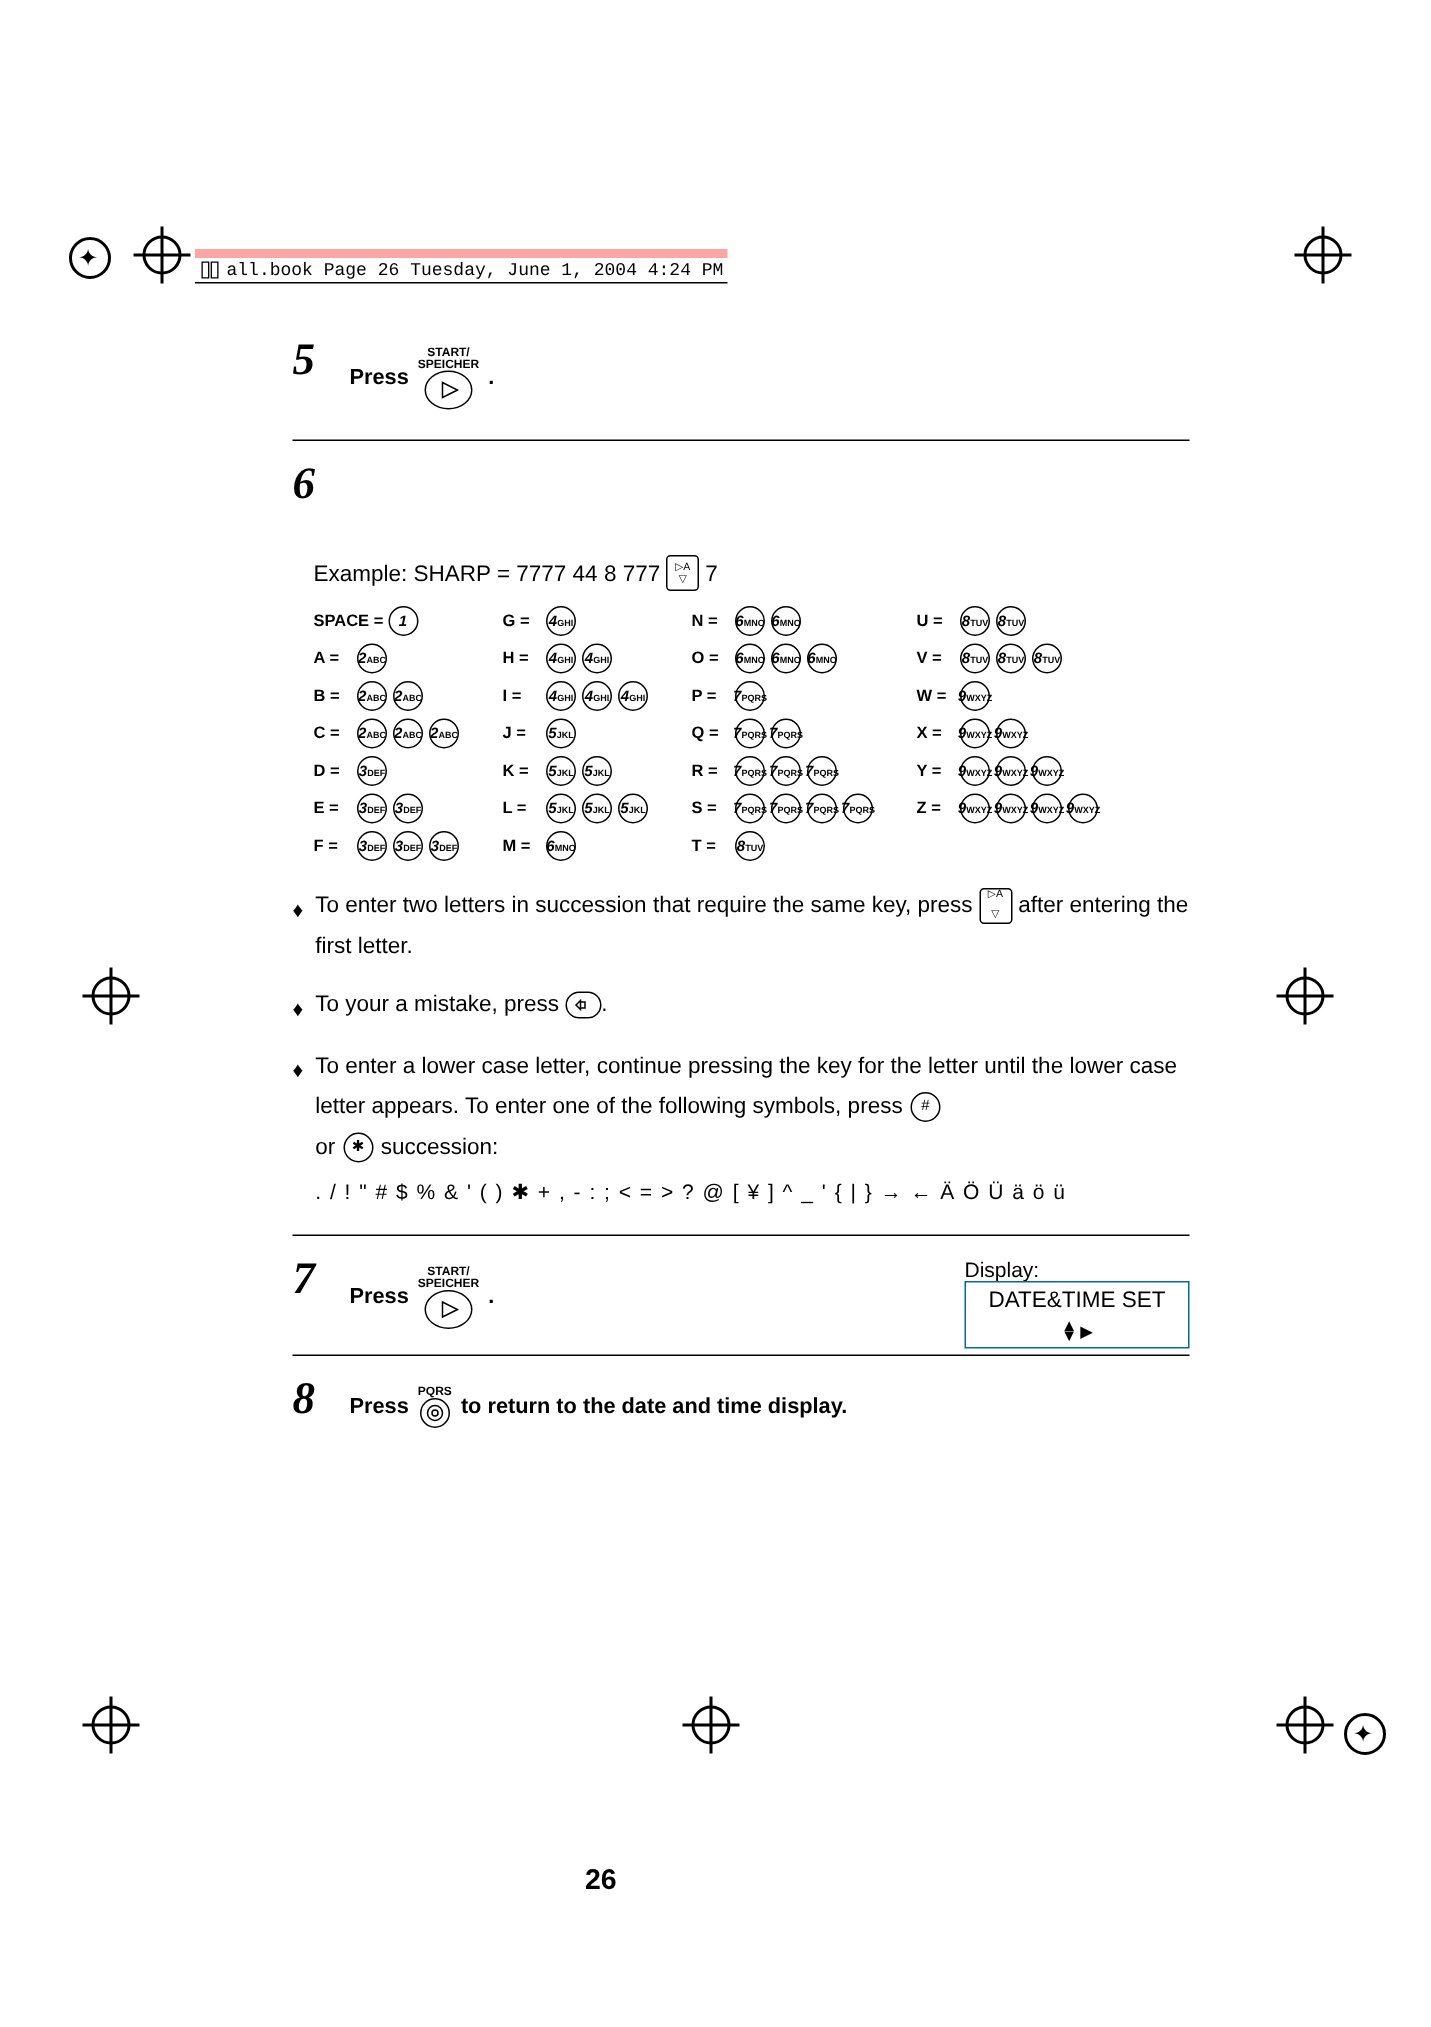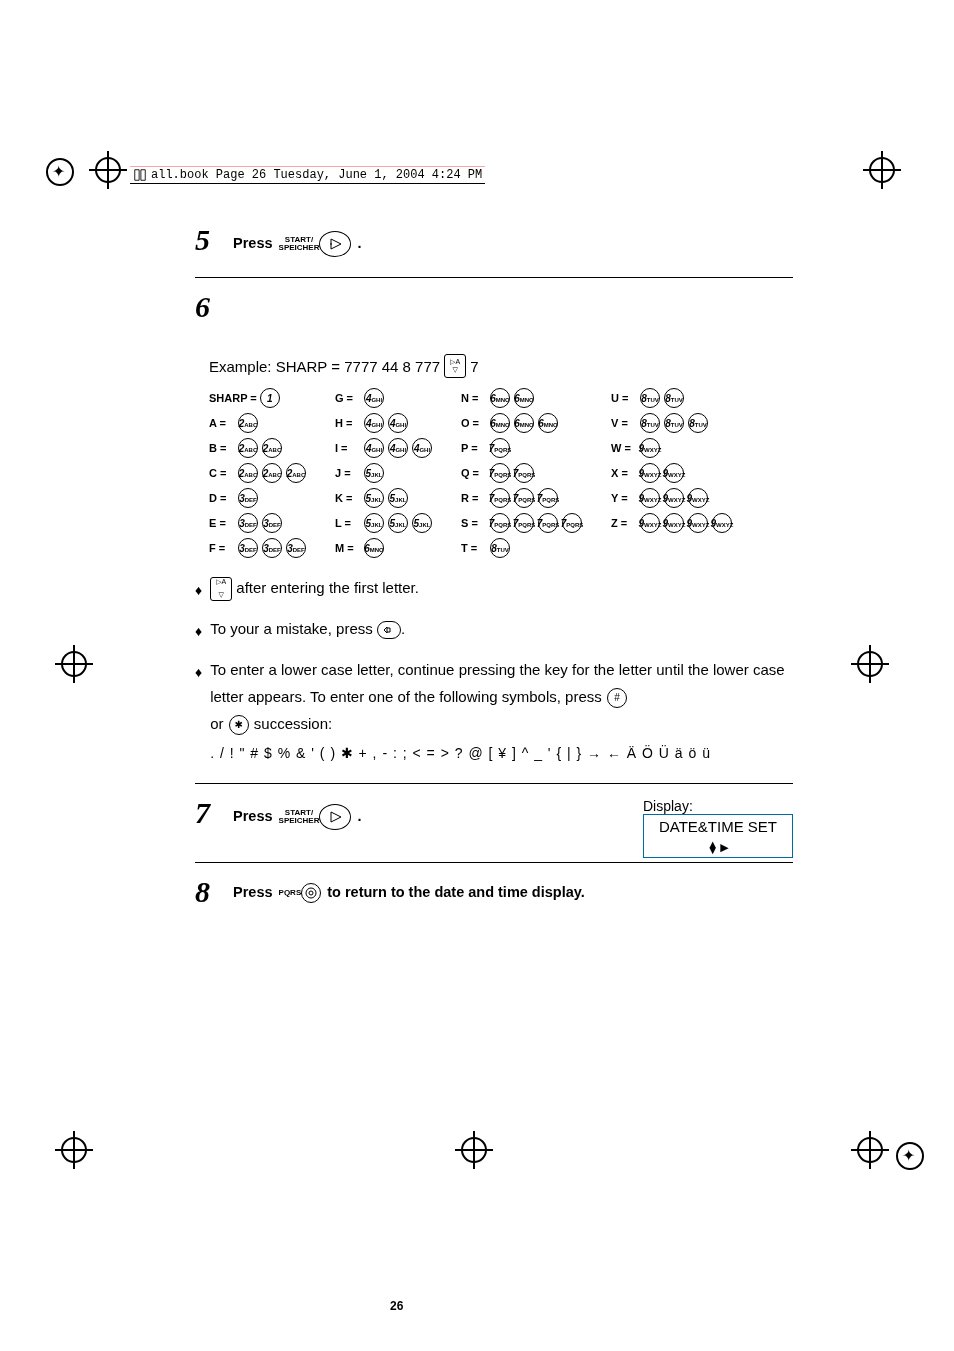--- a/index.html
+++ b/index.html
@@ -40,21 +40,21 @@
   .reg-cross .h, .reg-cross .v {
     position: absolute; background: #000;
   }
   .reg-cross .h { width: 38px; height: 2px; top: 15px; left: -3px; }
   .reg-cross .v { width: 2px; height: 38px; top: -3px; left: 15px; }
   .page-info {
     position: absolute;
     top: 166px; left: 130px;
     font-family: "Courier New", monospace;
     font-size: 12px;
-    border-top: 1px solid #fca5a5;
+    border-top: 6px solid #fca5a5;
     border-bottom: 1px solid #000;
     padding: 1px 3px;
     display: flex;
     align-items: flex-end;
     gap: 4px;
   }
   .page-info svg { width: 14px; height: 14px; }
   .content {
     position: absolute;
     top: 225px;
@@ -71,21 +71,21 @@
     font-size: 30px;
     font-family: "Times New Roman", serif;
     line-height: 1;
     margin-top: 0px;
     min-width: 26px;
   }
   .step-body { flex: 1; padding-top: 6px; font-size: 14.5px; line-height: 1.35; }
   .step-body.bold { font-weight: bold; }
   .rule { border: none; border-top: 1.5px solid #000; margin: 4px 0 14px 0; }
   .rule-thin { border: none; border-top: 1px solid #000; margin: 4px 0 14px 0; }
-  .btn-wrap { display: inline-flex; align-items: center; vertical-align: middle; margin: 0 2px; }
+  .btn-wrap { display: inline-flex; flex-direction: column; align-items: center; vertical-align: middle; margin: 0 2px; }
   .btn-label { font-size: 8px; line-height: 1; text-align: center; }
   .btn-oval, .btn-circ {
     border: 1.5px solid #000; display: inline-flex;
     align-items: center; justify-content: center;
   }
   .btn-oval { width: 32px; height: 26px; border-radius: 50%; }
   .btn-circ { width: 20px; height: 20px; border-radius: 50%; font-size: 10px; }
   .btn-key {
     display: inline-flex; width: 20px; height: 20px;
     border: 1px solid #000; border-radius: 50%;
@@ -131,22 +131,22 @@
     display: flex; flex-direction: column; align-items: flex-start;
     font-size: 14px;
   }
   .lcd {
     border: 1px solid #0369a1; padding: 3px 6px;
     font-size: 15px; font-family: Arial;
     display: flex; align-items: center; gap: 6px;
     min-width: 150px; justify-content: space-between; flex-direction: column;
   }
   .pg-num {
-    position: absolute; left: 195px; top: 1074px;
-    font-weight: bold; font-size: 12px;
+    position: absolute; left: 195px; top: 1018px;
+    font-weight: bold; font-size: 19px;
   }
 </style>
 </head>
 <body>
 
 <div class="reg-mark" style="top:158px;left:46px;">
     <div class="reg-corner"></div>
   </div>
 <div class="reg-mark" style="top:154px;left:92px;">
     <div class="reg-cross">
@@ -239,21 +239,21 @@
     <span class="arrow-btn">
         <span style="font-size:7px;">▷A</span>
         <span style="font-size:7px;">▽</span>
       </span>
     <span>7</span>
   </div>
 
   <div class="char-table">
     <div class="char-col" id="col1">
         <div class="char-row">
-          <span class="lbl">SHARP =</span>
+          <span class="lbl">SPACE =</span>
           <span class="btn-key">1<sub></sub></span>
         </div>
         <div class="char-row">
           <span class="lbl">A =</span>
           <span class="btn-key">2<sub>ABC</sub></span>
         </div>
         <div class="char-row">
           <span class="lbl">B =</span>
           <span class="btn-key">2<sub>ABC</sub></span>
           <span class="btn-key">2<sub>ABC</sub></span>
@@ -389,20 +389,21 @@
           <span class="btn-key">9<sub>WXYZ</sub></span>
           <span class="btn-key">9<sub>WXYZ</sub></span>
         </div>
       </div>
   </div>
 
   <div class="tip-list">
     <div class="tip">
       <span class="bullet">♦</span>
       <div class="tip-body">
+        <span>To enter two letters in succession that require the same key, press</span>
         <span class="arrow-btn">
             <span style="font-size:7px;">▷A</span>
             <span style="font-size:7px;">▽</span>
           </span>
         <span>after entering the first letter.</span>
       </div>
     </div>
     <div class="tip">
       <span class="bullet">♦</span>
       <div class="tip-body">

